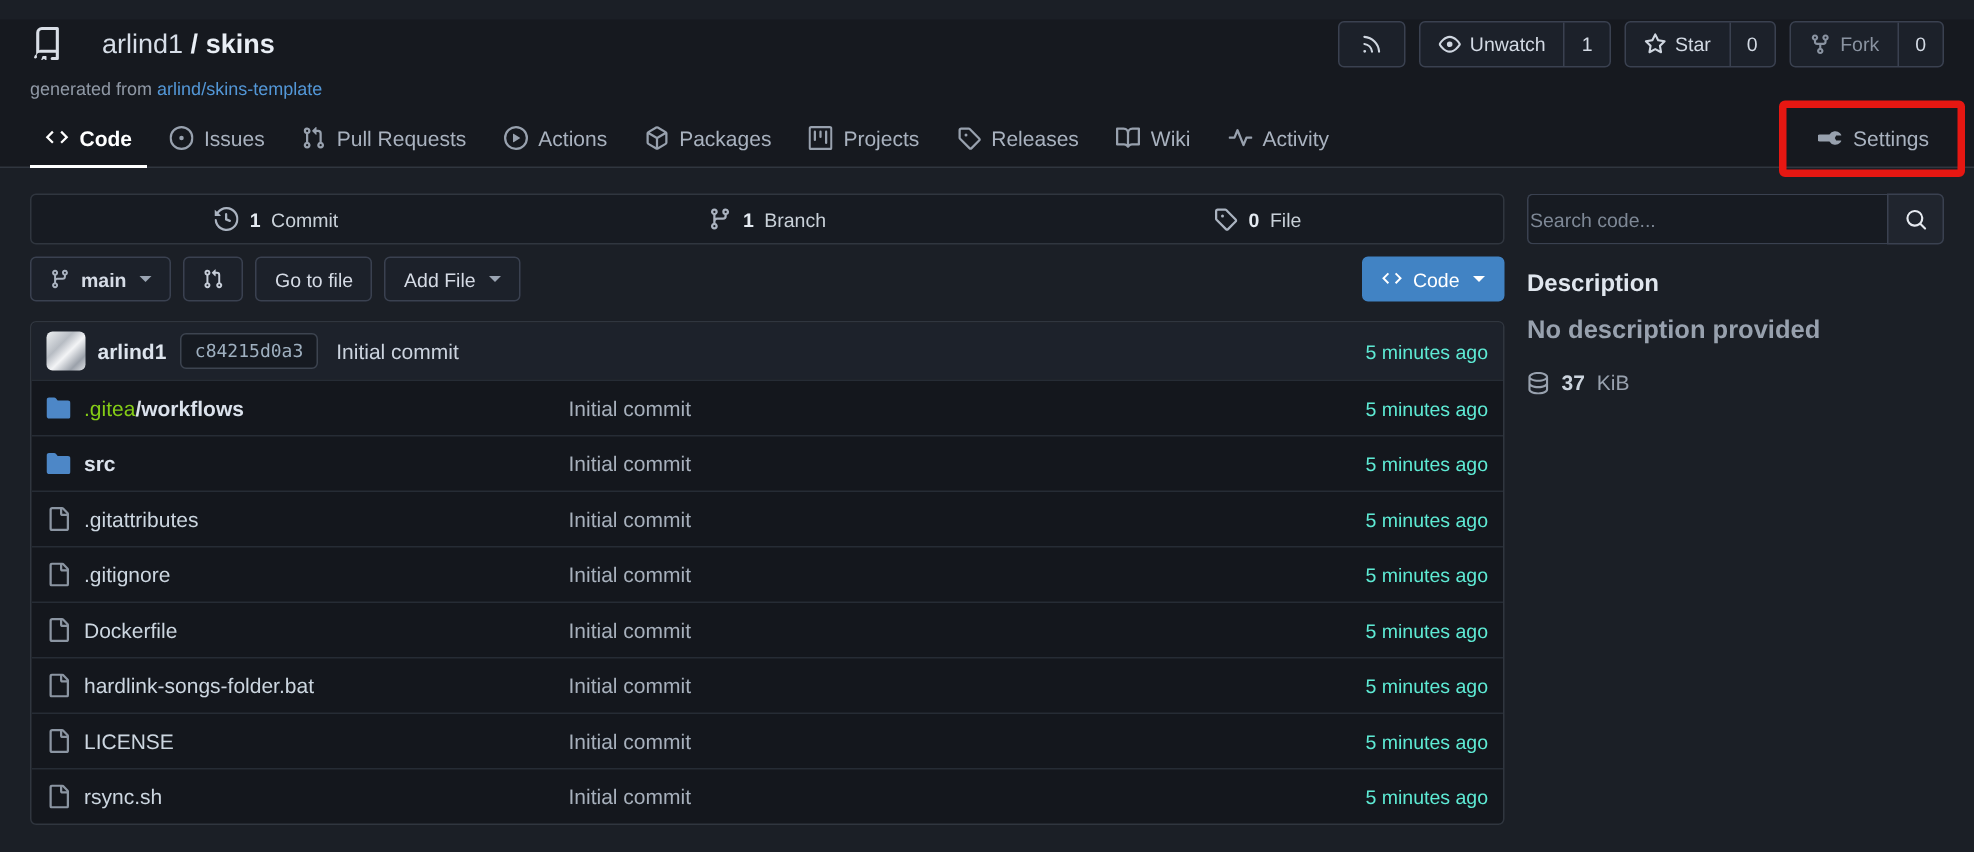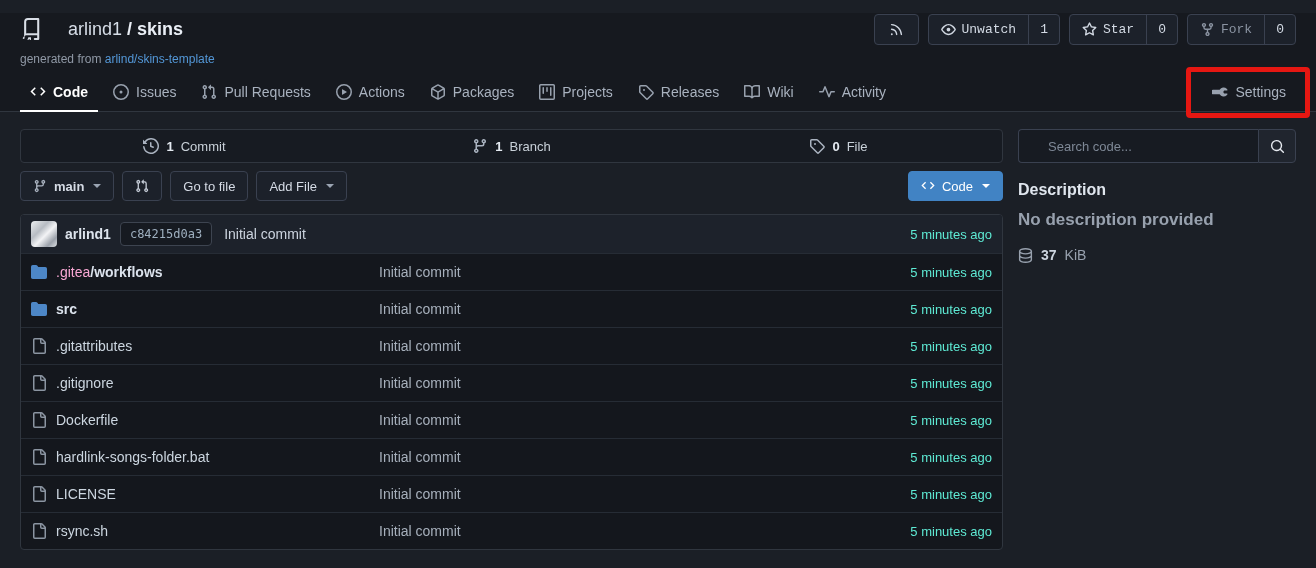--- a/index.html
+++ b/index.html
@@ -10,21 +10,21 @@
   }
   *{margin:0;padding:0;box-sizing:border-box;}
   html,body{width:1316px;height:568px;overflow:hidden;}
   body{background:var(--page-bg);font-family:"Liberation Sans",sans-serif;color:var(--text);position:relative;}
   svg{flex:none;display:block;}
   .hdr{background:var(--header-bg);border-bottom:1px solid var(--border);padding:0 20px;}
   .hdr-top{display:flex;align-items:center;margin-top:13px;height:32px;}
   .title{display:flex;align-items:center;gap:26px;font-size:18px;}
   .title .owner{color:var(--text);text-decoration:none;}
   .title .bold{font-weight:bold;color:#e9eef5;}
-  .hdr-actions{margin-left:auto;display:flex;gap:9px;font-family:Liberation Mono, monospace;}
+  .hdr-actions{margin-left:auto;display:flex;gap:9px;}
   .hbtn{display:flex;align-items:stretch;height:31px;background:var(--btn-bg);
         border:1px solid var(--btn-border);border-radius:4px;color:#d3dae4;font-size:13px;cursor:pointer;}
   .hbtn .seg{display:flex;align-items:center;gap:6px;padding:0 12px;}
   .hbtn .cnt{border-left:1px solid var(--btn-border);padding:0 11px;display:flex;align-items:center;}
   .hbtn.icon-only .seg{padding:0 14px;}
   .dimlbl{color:#8a93a1;}
   .genfrom{margin-top:7px;font-size:12px;color:#9099a6;}
   .genfrom a{color:var(--link);text-decoration:none;}
   .tabs{display:flex;align-items:stretch;margin-top:7px;height:38px;}
   .tab{display:flex;align-items:center;gap:7px;padding:0 10px;margin-right:5px;font-size:14px;
@@ -53,29 +53,29 @@
   .crow{display:flex;align-items:center;height:38px;padding:0 10px;background:var(--box-head);font-size:14px;}
   .avatar{width:26px;height:26px;border-radius:4px;margin-right:8px;
           background:linear-gradient(135deg,#eceff1 0%,#b7bcc3 35%,#f3f4f6 55%,#9ba1aa 80%,#dfe2e6 100%);}
   .crow .author{font-weight:bold;color:#dde4ed;margin-right:9px;text-decoration:none;}
   .hash{font-family:"DejaVu Sans Mono",monospace;font-size:12px;color:#9fb0c0;background:#161a21;
         border:1px solid #3d4450;border-radius:4px;padding:4px 9px;margin-right:12px;text-decoration:none;cursor:pointer;}
   .crow .msg{color:#ccd4df;}
   .time{margin-left:auto;color:#5eead4;font-size:13px;white-space:nowrap;}
   .frow{display:flex;align-items:center;height:37px;padding:0 10px;border-top:1px solid var(--row-line);font-size:14px;}
   .fname{display:flex;align-items:center;gap:9px;width:348px;cursor:pointer;color:#ccd6e0;}
-  .fname .dimpart{color:#f9a8d4;}
+  .fname .dimpart{color:#84cc16;}
   .frow[data-ftype="folder"] .name-main{font-weight:600;color:#dbe2ec;}
   .folder-icon{color:var(--folder);}
   .file-icon{color:#8b95a2;}
   .fmsg{flex:1;color:#a7b0bc;cursor:pointer;}
   .sidebar{width:278px;}
   .search{display:flex;height:34px;}
   .search input{flex:1;min-width:0;background:#171b22;border:1px solid var(--btn-border);border-right:none;
-    border-radius:4px 0 0 4px;padding:0 29px;color:var(--text);font-size:13px;font-family:"Liberation Sans",sans-serif;outline:none;}
+    border-radius:4px 0 0 4px;padding:0 1px;color:var(--text);font-size:13px;font-family:"Liberation Sans",sans-serif;outline:none;}
   .search input::placeholder{color:#7e8896;}
   .search button{width:38px;background:#20252e;border:1px solid var(--btn-border);border-radius:0 4px 4px 0;
     color:#e6eaf0;display:flex;align-items:center;justify-content:center;cursor:pointer;}
   .desc-title{margin-top:18px;font-size:16px;font-weight:bold;color:#e0e6ee;}
   .desc-text{margin-top:11px;font-size:17px;color:#98a1ae;font-weight:bold;}
   .topics{margin-top:23px;font-size:12px;color:#8b94a1;cursor:pointer;}
   .sizerow{margin-top:17px;display:flex;align-items:center;gap:8px;font-size:14px;color:#98a1ae;}
   .sizerow b{color:#ccd4de;}
 </style>
 </head>

